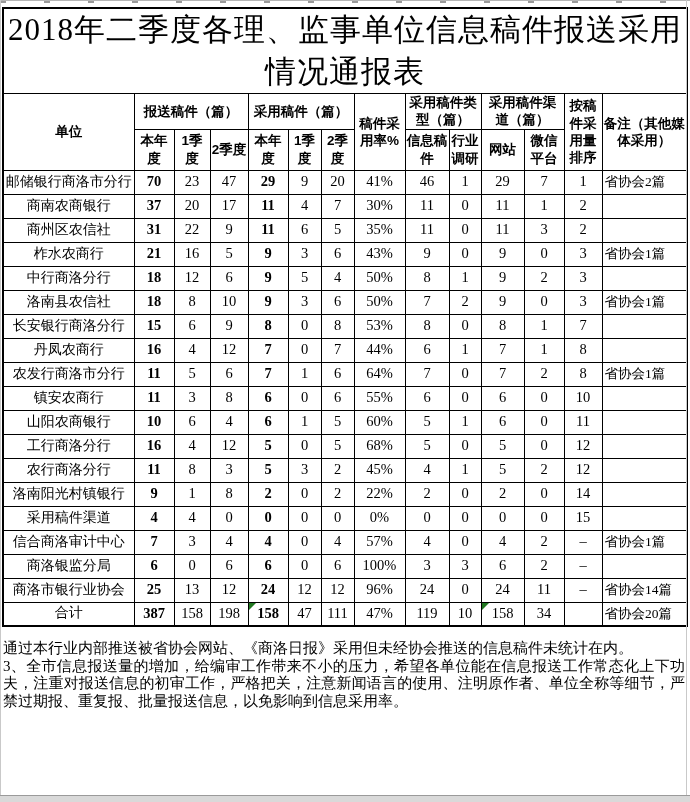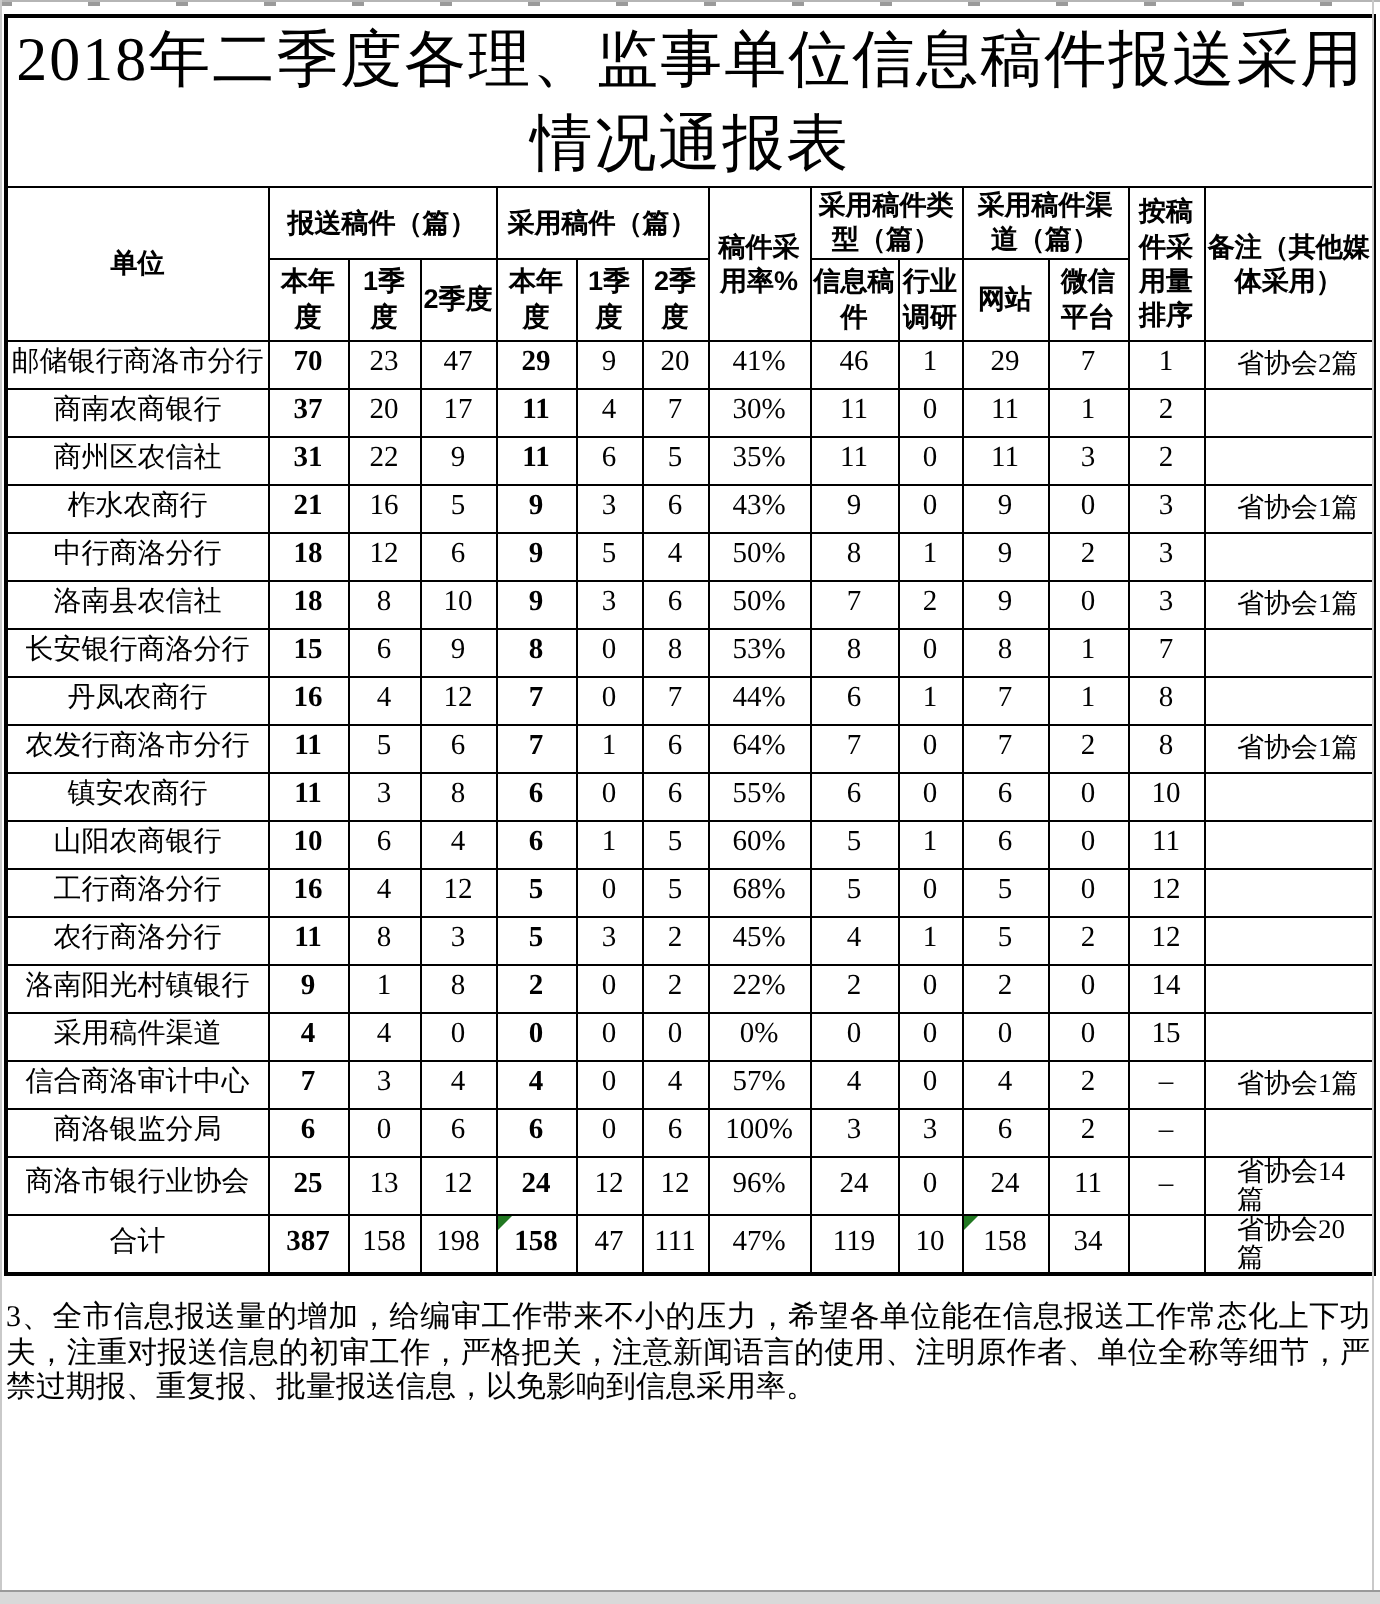--- a/index.html
+++ b/index.html
@@ -35,21 +35,21 @@
   thead tr.h1 th{height:34px;}
   thead tr.h2 th{height:40px;}
   thead th.colhead{
     font-family:"Liberation Sans", sans-serif;
     font-size:13.5px;font-weight:bold;line-height:1.28;
   }
   tbody tr{height:24px;}
   tbody td{font-size:14.5px;line-height:1.05;}
   tbody td.unit{font-size:14px;}
   tbody td.num.bold{font-weight:bold;}
-  tbody td.remark{text-align:left;font-size:13.5px;padding-left:16px;}
+  tbody td.remark{text-align:left;font-size:13.5px;padding-left:2px;}
   td.flag{position:relative;}
   td.flag::after{
     content:'';position:absolute;top:0;left:0;width:0;height:0;
     border-top:7px solid #217821;border-right:7px solid transparent;
   }
   td.green-bar{position:relative;}
   td.green-bar::before{
     content:'';position:absolute;left:-4px;top:-1px;bottom:-1px;width:4px;
     background:#3f9b3f;z-index:6;
   }
@@ -418,16 +418,17 @@
         <td class="num">10</td>
         <td class="num flag">158</td>
         <td class="num">34</td>
         <td class="num"></td>
         <td class="remark">省协会20篇</td>
       </tr>
     </tbody>
 </table>
 
 <div class="notes">
+  <p>通过本行业内部推送被省协会网站、《商洛日报》采用但未经协会推送的信息稿件未统计在内。</p>
   <p>3、全市信息报送量的增加，给编审工作带来不小的压力，希望各单位能在信息报送工作常态化上下功夫，注重对报送信息的初审工作，严格把关，注意新闻语言的使用、注明原作者、单位全称等细节，严禁过期报、重复报、批量报送信息，以免影响到信息采用率。</p>
 </div>
 
 <div class="bottom-strip"></div>
 
 </body></html>

